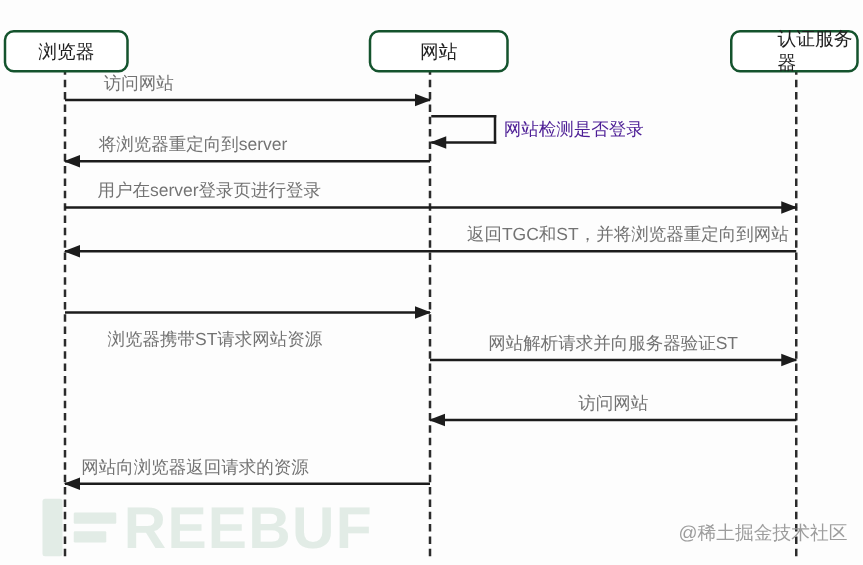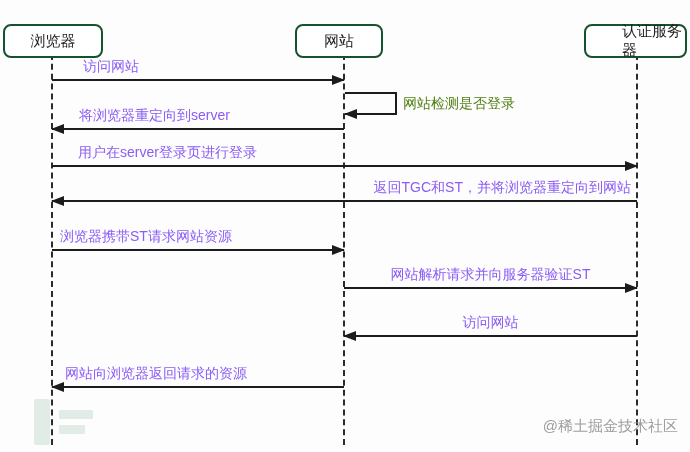--- a/index.html
+++ b/index.html
@@ -24,21 +24,21 @@
     background: #ffffff;
     display: flex;
     align-items: center;
     justify-content: center;
     font-size: 15px;
     color: #1f1f1f;
     box-sizing: border-box;
     z-index: 3;
   }
   .actor-browser { left: 3px;   width: 100px; }
-  .actor-site    { left: 295px; width: 88px;  }
+  .actor-site    { left: 295px; width: 112px;  }
   .actor-auth    { left: 584px; width: 103px; padding-left: 36px; }
   
   .lifeline {
     position: absolute;
     top: 44px;
     height: 401px;
     width: 0;
     border-left: 2px dashed #2b2b2b;
     z-index: 1;
   }
@@ -50,21 +50,21 @@
   .msg .line {
     position: absolute;
     left: 0; right: 0; top: 0;
     border-top: 2px solid #1c1c1c;
   }
   .msg .lbl {
     position: absolute;
     top: -21px;
     white-space: nowrap;
     font-size: 14px;
-    color: #8b5cf6;
+    color: #737373;
   }
   .lbl-center { left: 0; right: 0; text-align: center; }
   .head {
     position: absolute;
     width: 0; height: 0;
     border-top: 5px solid transparent;
     border-bottom: 5px solid transparent;
   }
   .head-right { right: -1px; top: -4px; border-left: 13px solid #1c1c1c; }
   .head-left  { left: -1px;  top: -4px; border-right: 13px solid #1c1c1c; }
@@ -80,21 +80,21 @@
     border-bottom: 2px solid #1c1c1c;
     box-sizing: border-box;
     z-index: 2;
   }
   .selfloop .head-left { top: auto; bottom: -6px; }
   .selfloop-lbl {
     position: absolute;
     left: 403px;
     top: 95px;
     font-size: 14px;
-    color: #4d7c0f;
+    color: #4c1d95;
     white-space: nowrap;
     z-index: 2;
   }
   
   .watermark {
     position: absolute;
     left: 34px;
     top: 399px;
     display: flex;
     align-items: flex-start;
@@ -182,21 +182,21 @@
 
   <div class="msg" style="left:52px; top:200px; width:585px; height:2px;">
     <div class="line"></div>
     <div class="head head-left"></div>
     <div class="lbl" style="right:6px;">返回TGC和ST，并将浏览器重定向到网站</div>
   </div>
 
   <div class="msg" style="left:52px; top:249px; width:292px; height:2px;">
     <div class="line"></div>
     <div class="head head-right"></div>
-    <div class="lbl" style="left:8px;">浏览器携带ST请求网站资源</div>
+    <div class="lbl" style="left:34px;margin-top:35px;">浏览器携带ST请求网站资源</div>
   </div>
 
   <div class="msg" style="left:344px; top:287px; width:293px; height:2px;">
     <div class="line"></div>
     <div class="head head-right"></div>
     <div class="lbl lbl-center">网站解析请求并向服务器验证ST</div>
   </div>
 
   <div class="msg" style="left:344px; top:335px; width:293px; height:2px;">
     <div class="line"></div>
@@ -209,17 +209,18 @@
     <div class="head head-left"></div>
     <div class="lbl" style="left:13px;font-family:Liberation Mono, monospace;">网站向浏览器返回请求的资源</div>
   </div>
 
   <div class="watermark">
     <div class="wm-bar"></div>
     <div class="wm-f">
       <span class="f1"></span>
         <span class="f2"></span>
     </div>
+    <div class="wm-text">REEBUF</div>
   </div>
 
   <div class="credit">@稀土掘金技术社区</div>
 
 </div>
 
 </body></html>

